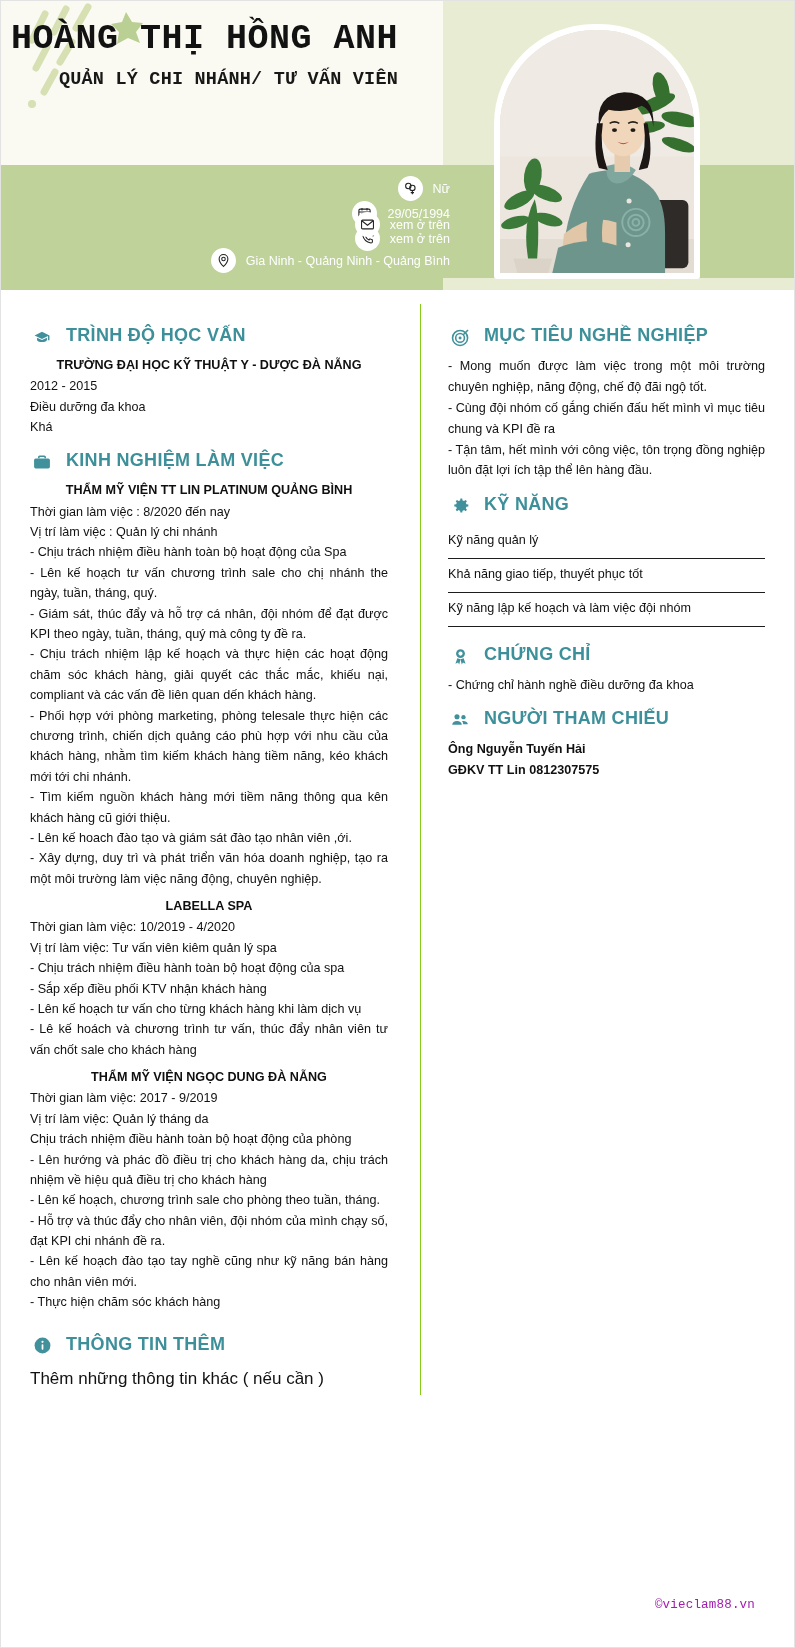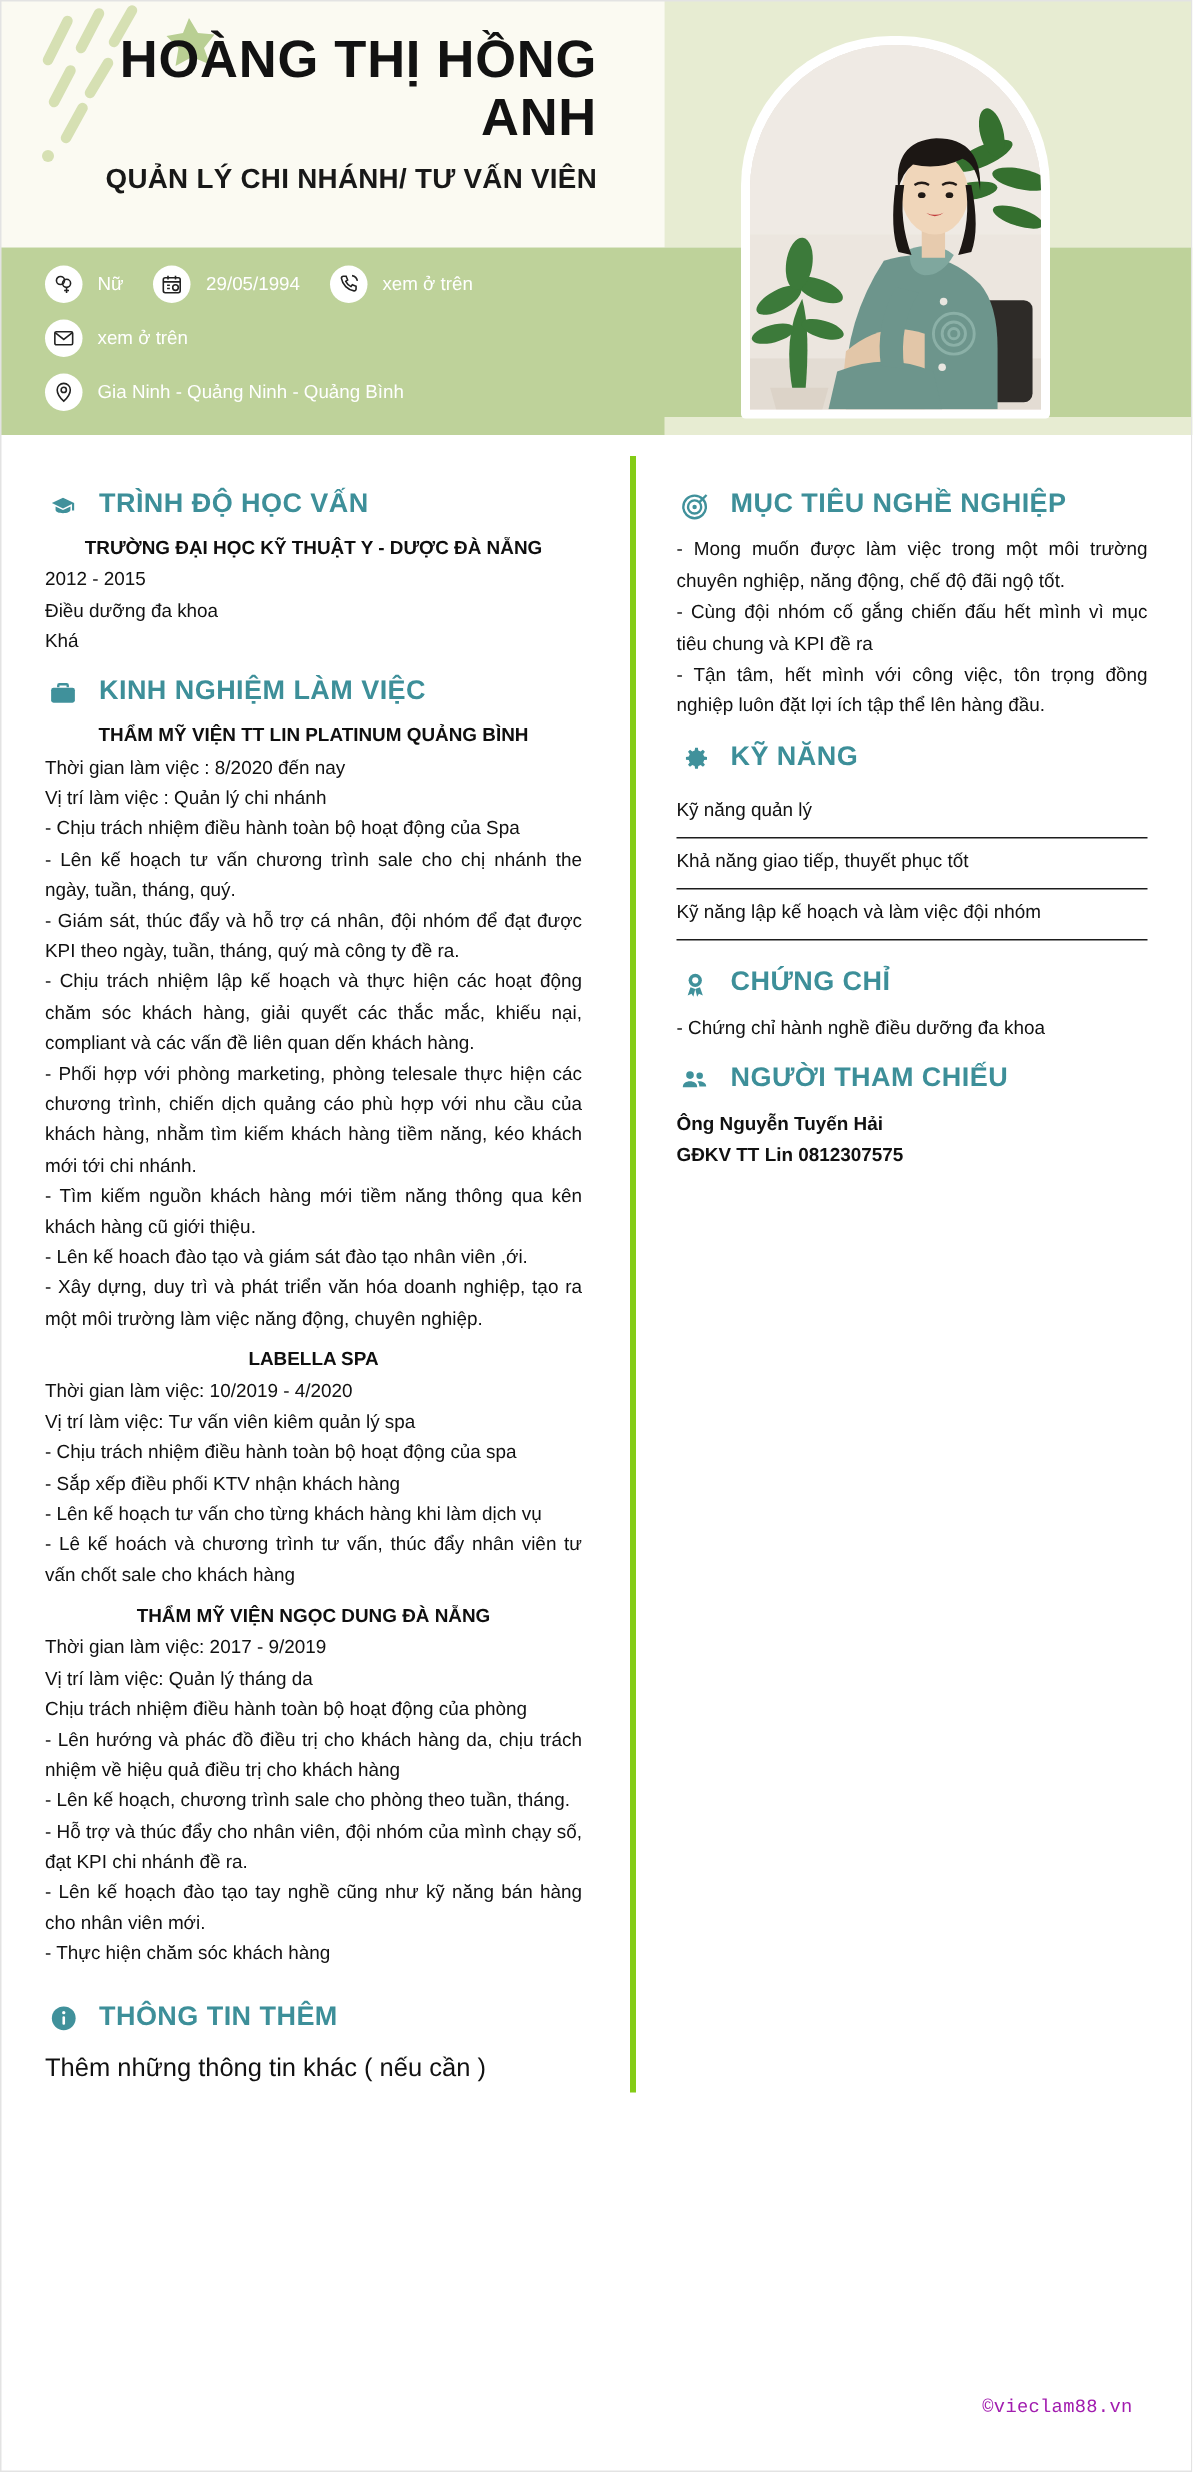--- a/index.html
+++ b/index.html
@@ -57,20 +57,21 @@
     pointer-events:none;
   }
 
   .name-block{
     position:absolute;
     left:0; top:20px;
     width:420px;
     text-align:right;
     padding-right:22px;
     box-sizing:border-box;
+    font-family:Liberation Mono, monospace;
   }
   .name{
     font-size:35px;
     font-weight:bold;
     letter-spacing:0.5px;
     color:#121212;
     line-height:1.12;
     margin:0;
     text-transform:uppercase;
   }
@@ -103,23 +104,24 @@
   .photo svg{display:block;width:100%;height:100%;}
 
   
   .contact{
     position:absolute;
     left:30px; top:176px;
     width:420px;
   }
   .c-row{
     display:flex;
-    align-items:center;
+    align-items:flex-end;
     margin-bottom:10px;
     height:26px;
+    flex-direction:column;
   }
   .c-item{display:flex;align-items:center;}
   .c-item + .c-item{margin-left:20px;}
   .c-ico{
     width:25px;height:25px;
     border-radius:50%;
     background:#ffffff;
     display:flex;align-items:center;justify-content:center;
     flex:0 0 auto;
   }
@@ -141,21 +143,21 @@
   }
   .col-left{
     width:420px;
     box-sizing:border-box;
     padding:8px 32px 0 30px;
   }
   .col-right{
     width:375px;
     box-sizing:border-box;
     padding:8px 30px 0 27px;
-    border-left:4px solid #84cc16;
+    border-left:1px solid #84cc16;
   }
 
   .sec{margin-bottom:6px;}
   .sec-head{
     display:flex;
     align-items:flex-start;
     margin:14px 0 8px 0;
   }
   .sec-ico{
     width:24px;height:22px;

